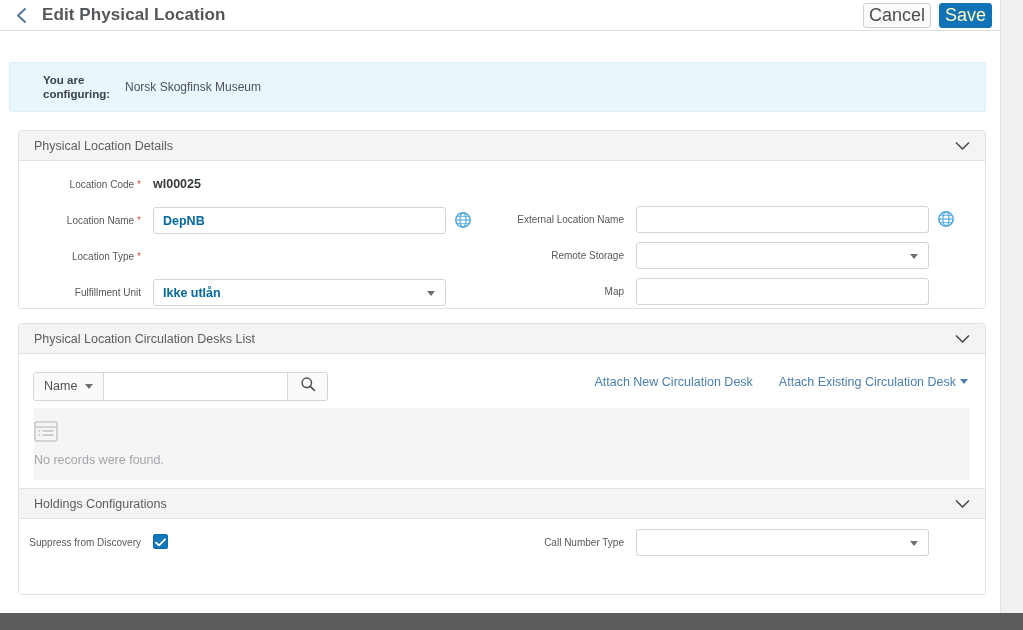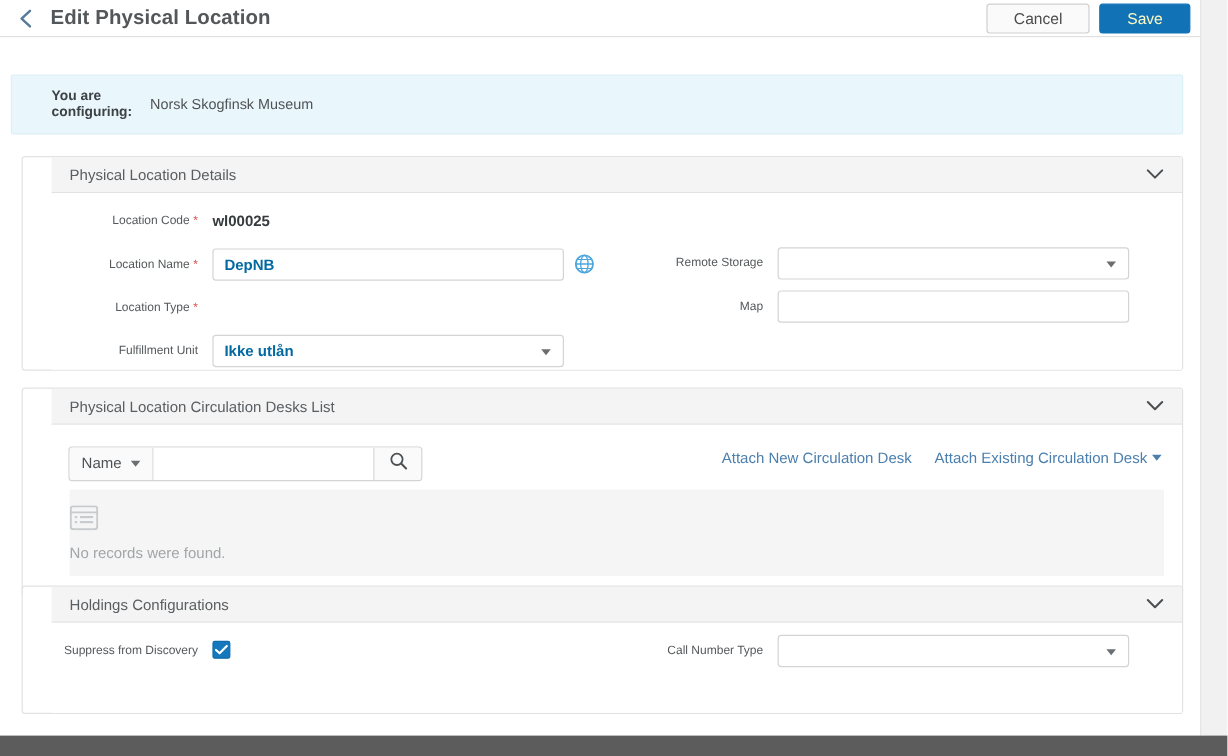--- a/index.html
+++ b/index.html
@@ -47,23 +47,23 @@
     font-size: 17px;
     color: #53575a;
     margin-left: 10px;
     white-space: nowrap;
     letter-spacing: .1px;
     font-weight: bold;
   }
   .header-spacer { flex: 1 1 auto; }
   .btn {
     font-family: "Liberation Sans", sans-serif;
-    font-size: 13px;
+    font-size: 18px;
     height: 25px;
-    padding: 0 22px;
+    padding: 0 5px;
     border-radius: 3px;
     cursor: pointer;
     line-height: 23px;
     white-space: nowrap;
   }
   .btn-cancel {
     background: #fafafa;
     border: 1px solid #cfcfcf;
     color: #4d4d4d;
     margin-right: 8px;
@@ -97,21 +97,20 @@
     margin-left: 10px;
   }
   
   .panel {
     position: absolute;
     left: 18px;
     width: 968px;
     background: #ffffff;
     border: 1px solid #e2e2e2;
     border-radius: 3px;
-    padding-left: 24px;
   }
   .panel-head {
     height: 30px;
     background: #f4f4f4;
     border-bottom: 1px solid #e2e2e2;
     display: flex; align-items: center;
     padding: 0 10px 0 15px;
   }
   .panel-title {
     font-size: 12.5px;
@@ -229,21 +228,21 @@
   .search-go {
     width: 40px;
     background: #fafafa;
     border-left: 1px solid #d9d9d9;
     display: flex; align-items: center; justify-content: center;
     cursor: pointer;
   }
   .links {
     position: absolute;
     right: 17px; top: 21px;
-    display: flex; align-items: center; gap: 19px;
+    display: flex; align-items: center; gap: 26px;
   }
   .link {
     font-size: 12.5px;
     color: #4a7fae;
     cursor: pointer;
     white-space: nowrap;
   }
   .link .caret {
     display: inline-block;
     width: 0; height: 0;
@@ -357,20 +356,35 @@
                 <div class="sel">
                   <span>Ikke utlån</span>
                   <span class="caret"></span>
                 </div>
               </div>
             </div>
           </div>
 
           <div class="col col-right" style="padding-top:45px;">
 
+            <div class="frow">
+              <div class="flabel">External Location Name</div>
+              <div class="fctl">
+                <input class="txt" type="text" value="" style="">
+                <span class="globe">
+                  <svg width="18" height="18" viewBox="0 0 18 18">
+                    <circle cx="9" cy="9" r="7.2" fill="#ffffff" stroke="#4ca6dd" stroke-width="1.5"></circle>
+                    <ellipse cx="9" cy="9" rx="3.1" ry="7.2" fill="none" stroke="#4ca6dd" stroke-width="1.1"></ellipse>
+                    <line x1="1.9" y1="9" x2="16.1" y2="9" stroke="#4ca6dd" stroke-width="1.1"></line>
+                    <line x1="2.9" y1="5.3" x2="15.1" y2="5.3" stroke="#4ca6dd" stroke-width="0.9"></line>
+                    <line x1="2.9" y1="12.7" x2="15.1" y2="12.7" stroke="#4ca6dd" stroke-width="0.9"></line>
+                  </svg>
+                </span>
+              </div>
+            </div>
 
             <div class="frow">
               <div class="flabel">Remote Storage</div>
               <div class="fctl">
                 <div class="sel">
                   <span></span>
                   <span class="caret"></span>
                 </div>
               </div>
             </div>

